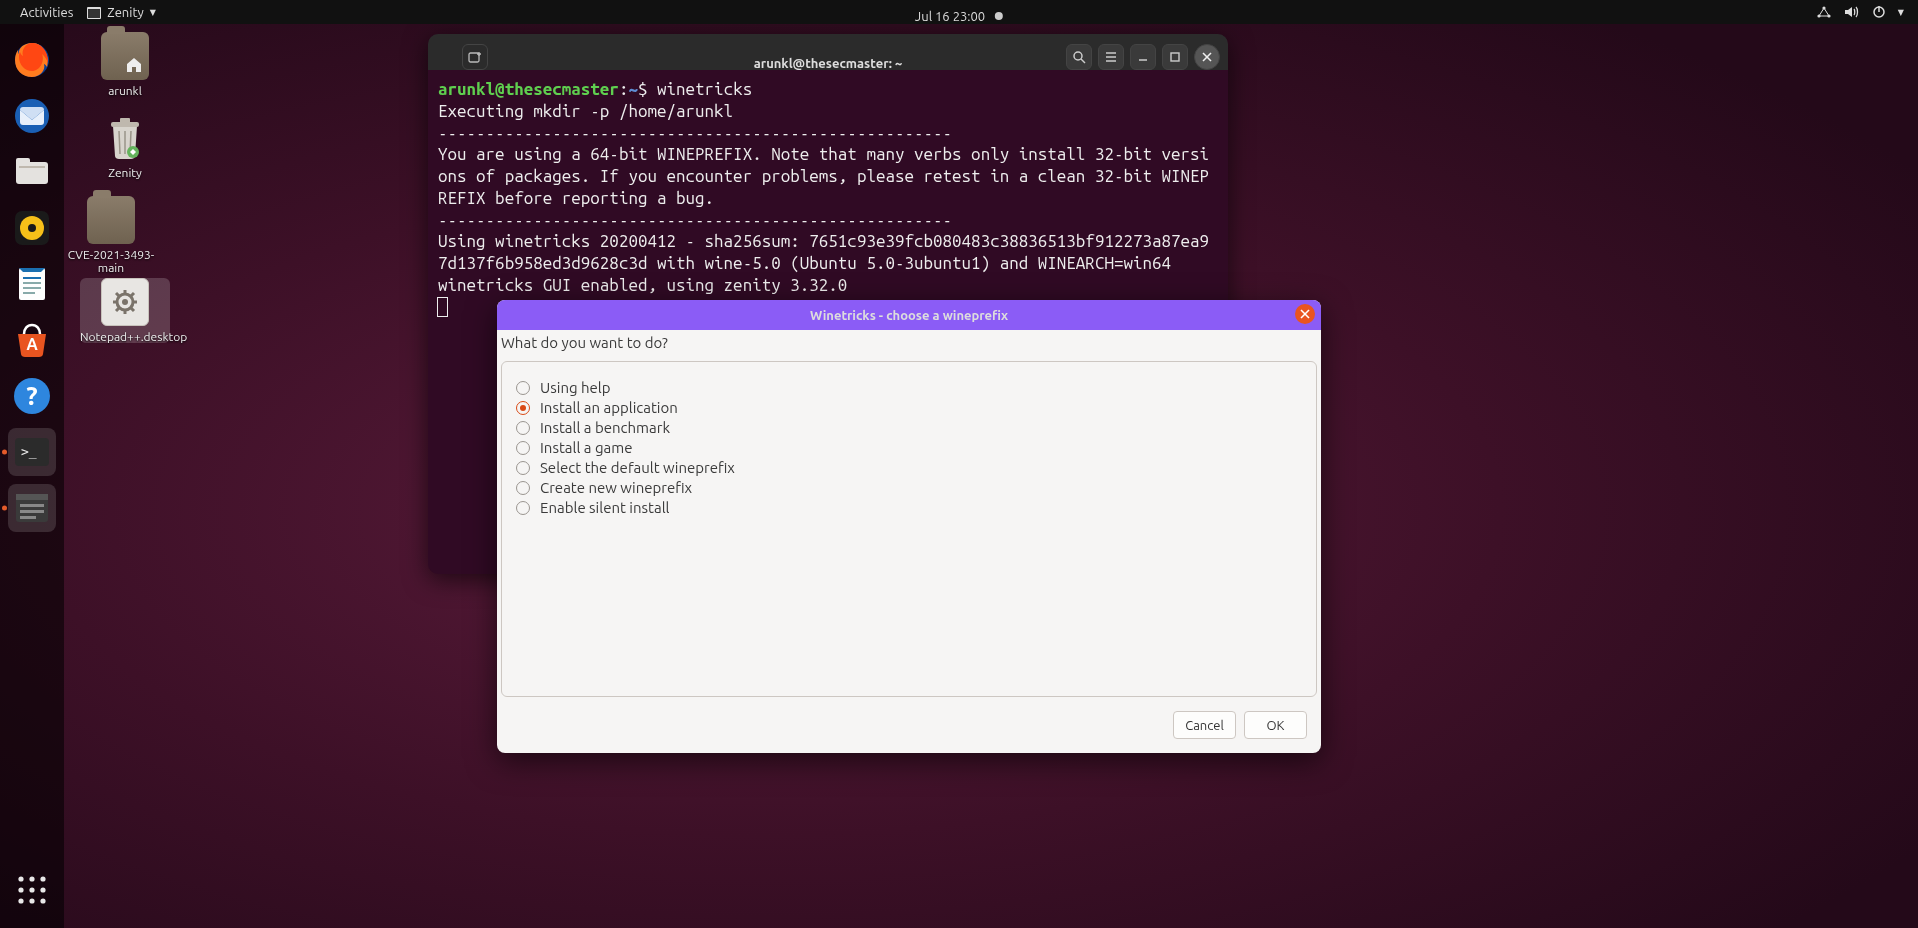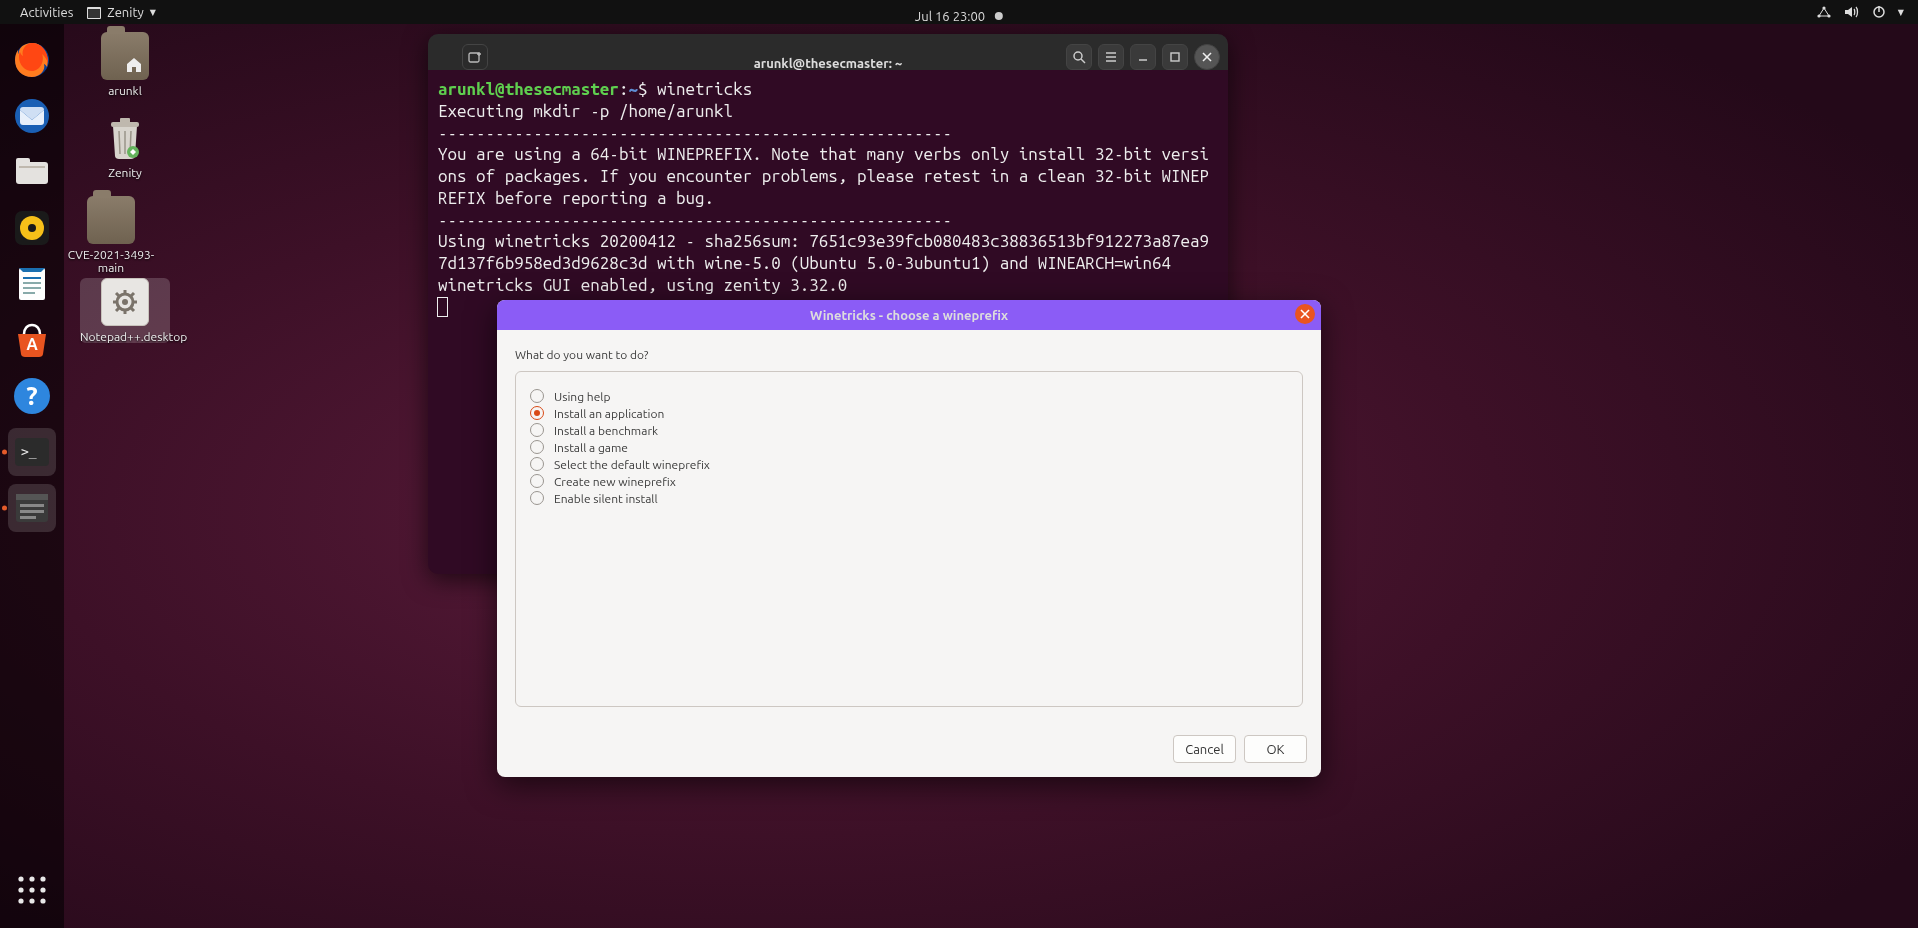--- a/index.html
+++ b/index.html
@@ -42,21 +42,21 @@
     .term-body{padding:8px 10px;font-family:"Ubuntu Mono","DejaVu Sans Mono",monospace;font-size:17px;color:#eee;line-height:1.28;white-space:pre-wrap;word-break:break-all;}
     .term-body .user{color:#5fcf4f;font-weight:bold;}
     .term-body .path{color:#5f8dd3;font-weight:bold;}
     .term-cursor{display:inline-block;width:9px;height:18px;outline:1px solid #eee;vertical-align:text-bottom;}
 
     
     .dialog{position:absolute;left:497px;top:300px;width:824px;background:#f6f5f4;border-radius:8px;overflow:hidden;box-shadow:0 8px 30px rgba(0,0,0,.6);z-index:50;display:flex;flex-direction:column;}
     .dlg-titlebar{height:30px;background:#8b5cf6;color:#ddd;display:flex;align-items:center;justify-content:center;position:relative;font-size:13px;font-weight:600;}
     .dlg-close{position:absolute;right:6px;top:4px;width:20px;height:20px;background:#e95420;border-radius:50%;display:flex;align-items:center;justify-content:center;cursor:pointer;}
     .dlg-close svg{width:10px;height:10px;}
-    .dlg-body{padding:18px;color:#3b3b3b;font-size:12px;flex:1;}
+    .dlg-body{padding:4px;color:#3b3b3b;font-size:15px;flex:1;}
     .options-box{border:1px solid #cdc7c2;border-radius:6px;margin-top:10px;padding:14px;height:336px;}
     .radio-row{display:flex;align-items:center;gap:10px;margin:3px 0;cursor:pointer;}
     .radio{width:14px;height:14px;border-radius:50%;border:1px solid #9a9590;position:relative;}
     .radio.checked{border-color:#d94a16;}
     .radio.checked::after{content:'';position:absolute;left:3px;top:3px;width:6px;height:6px;border-radius:50%;background:#d94a16;}
     .dlg-footer{padding:10px 14px 14px;display:flex;justify-content:flex-end;gap:8px;}
     .btn{min-width:63px;height:28px;border:1px solid #cdc7c2;border-radius:4px;background:#fdfdfc;color:#333;font-size:13px;display:flex;align-items:center;justify-content:center;cursor:pointer;padding:0 0;}
   </style>
 </head>
 <body>

